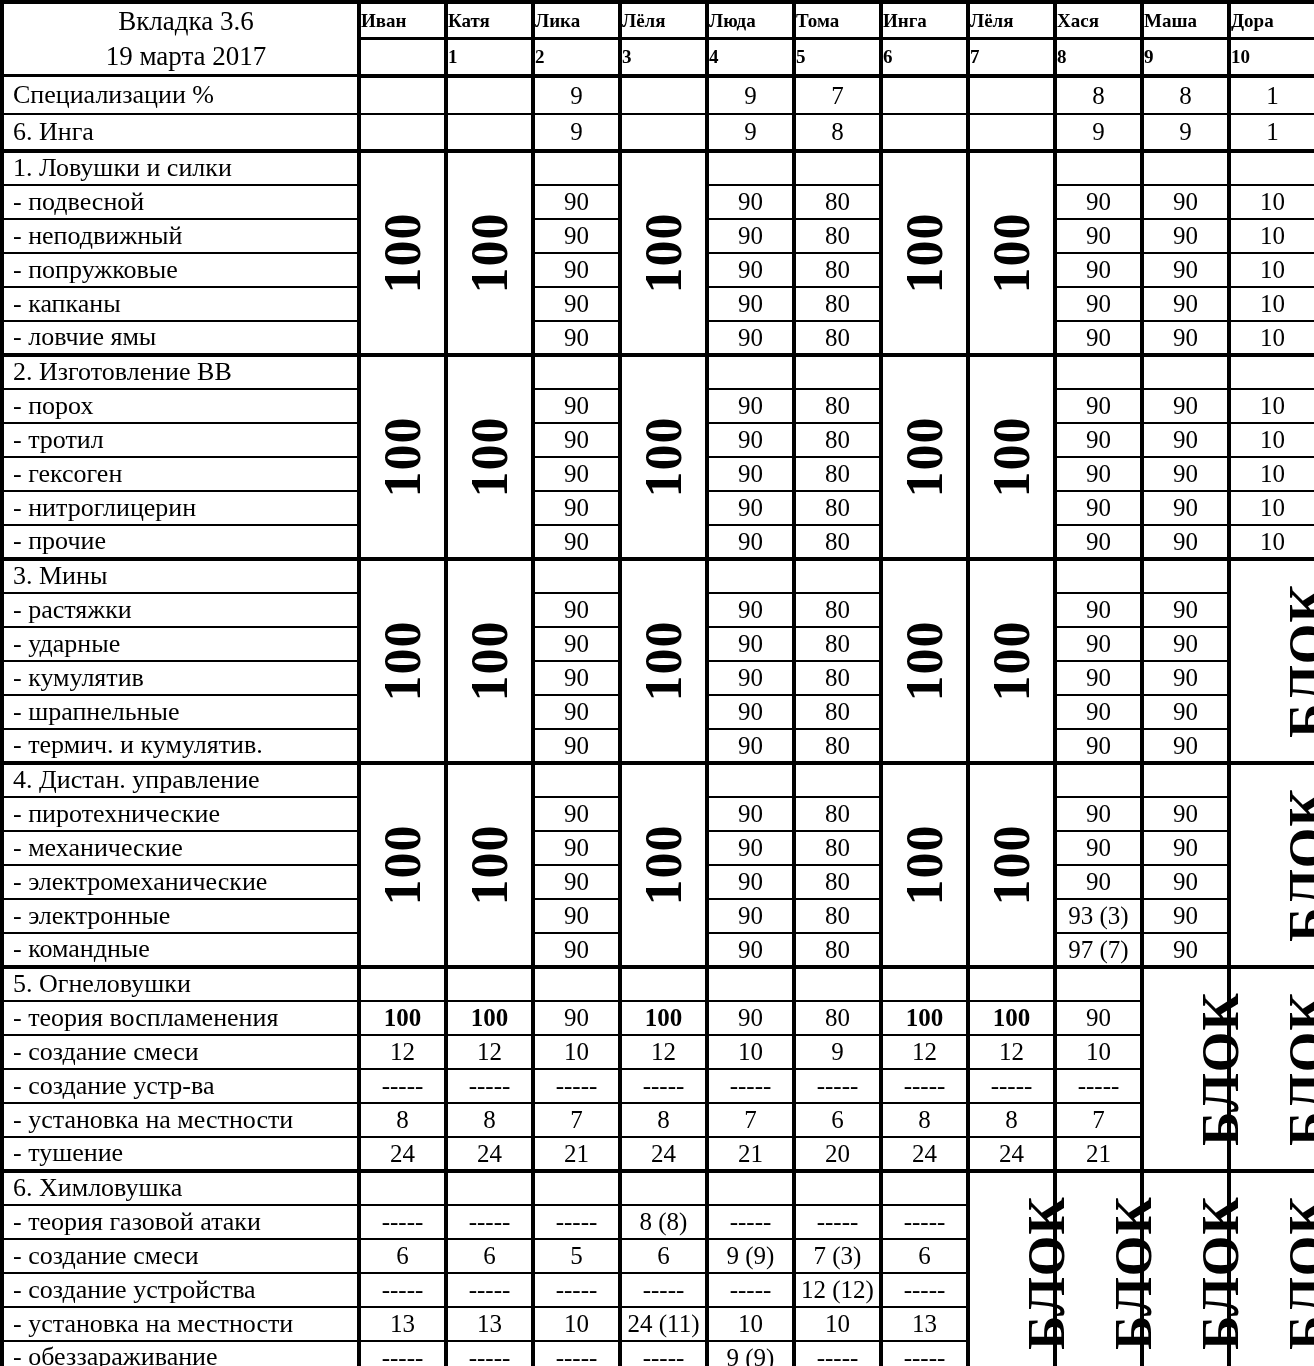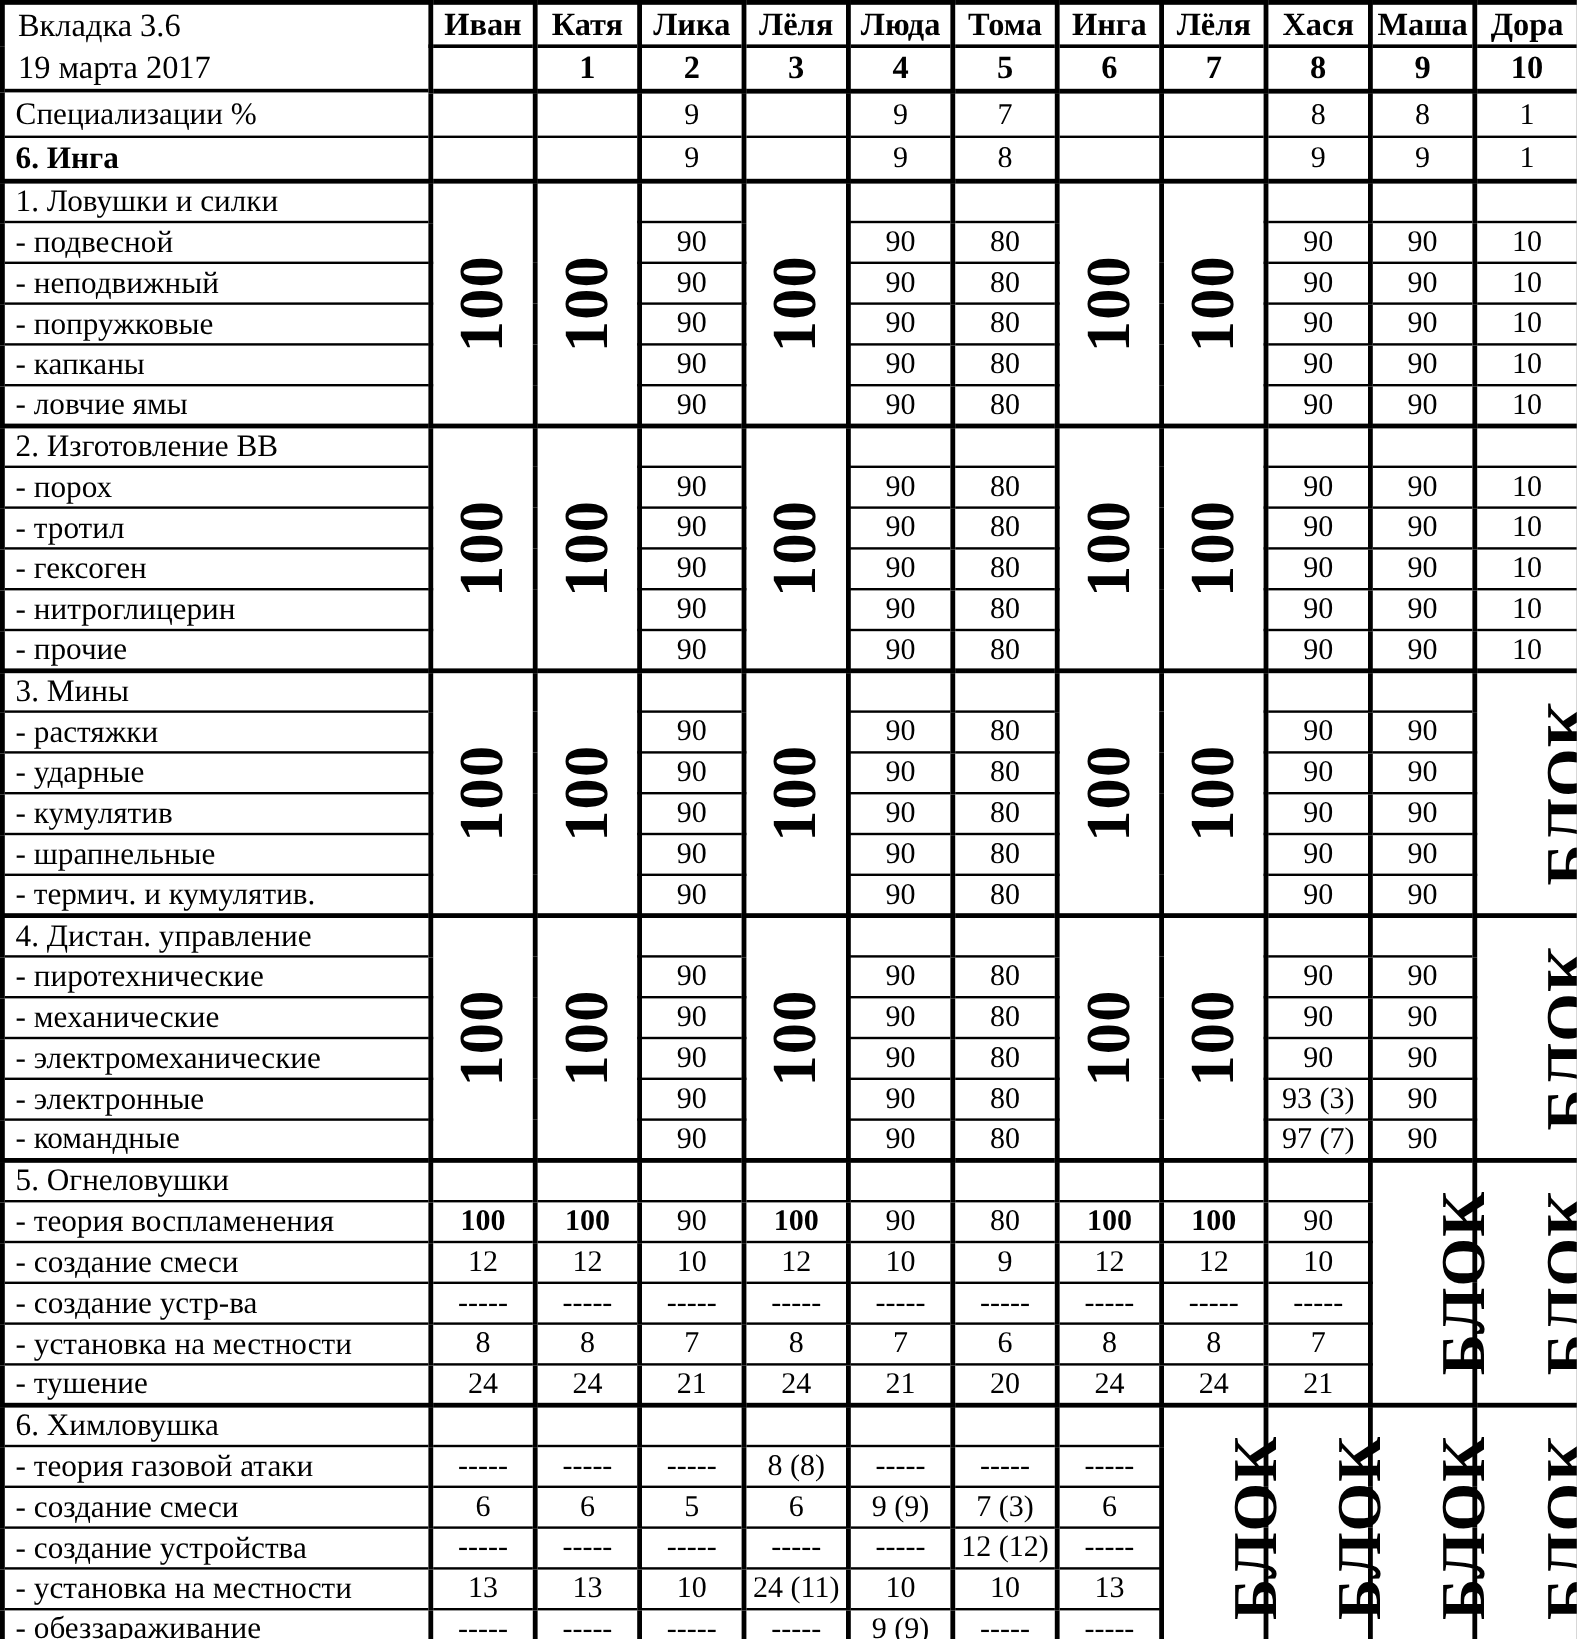--- a/index.html
+++ b/index.html
@@ -34,38 +34,37 @@
   tr.r-spec  td { border-bottom-width: 2px; }
   tr.r-inga  td { border-bottom-width: 4px; }
   tr.sec-head td { border-top-width: 4px; }
   tr.sec-last td { border-bottom-width: 4px; }
   td.title-cell { border-bottom-width: 4px; vertical-align: middle; }
   td.vcell { border-bottom-width: 4px; text-align: center; }
 
   .title-line {
     font-size: 27px;
     line-height: 35px;
-    text-align: left;
+    text-align: center;
     padding-left: 11px;
     white-space: nowrap;
   }
   .colname, .colnum {
     font-weight: bold;
-    font-size: 27px;
-    text-align: center;
+    font-size: 19px;
     line-height: 1;
   }
   .lbl {
     font-size: 26px;
     text-align: left;
     padding-left: 9px;
     line-height: 1;
     white-space: nowrap;
   }
-  .lbl.b { font-weight: bold; }
+  .lbl.b { font-weight: normal; }
   .val {
     font-size: 25px;
     text-align: center;
     line-height: 1;
     white-space: nowrap;
   }
   .val.bold { font-weight: bold; }
   .vert {
     display: inline-block;
     transform: rotate(-90deg);

